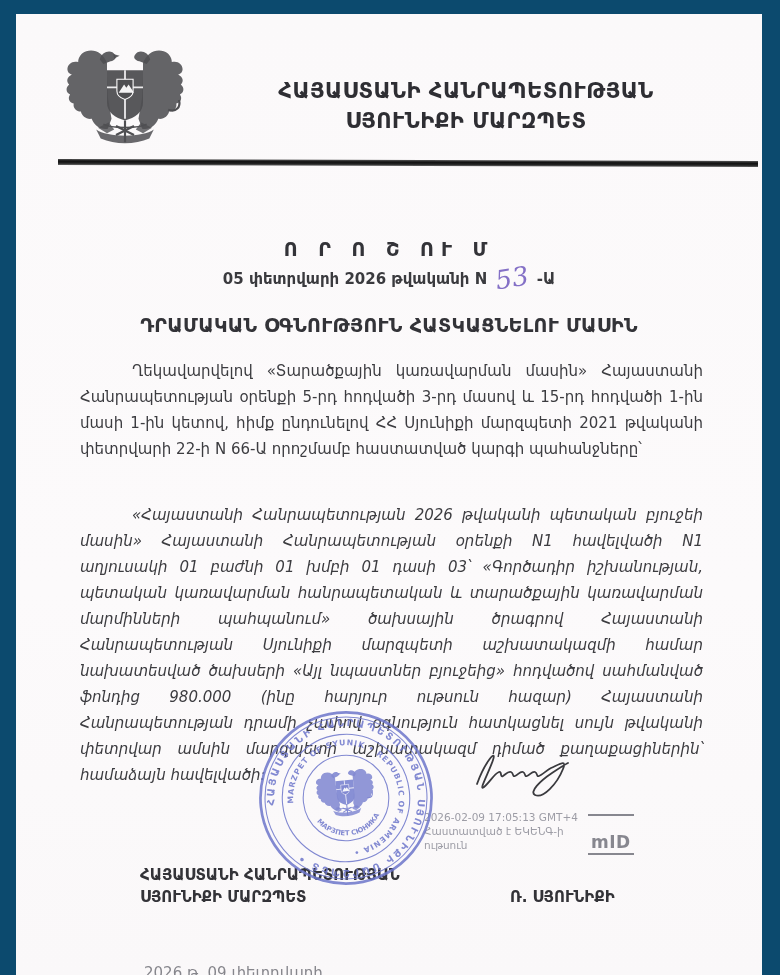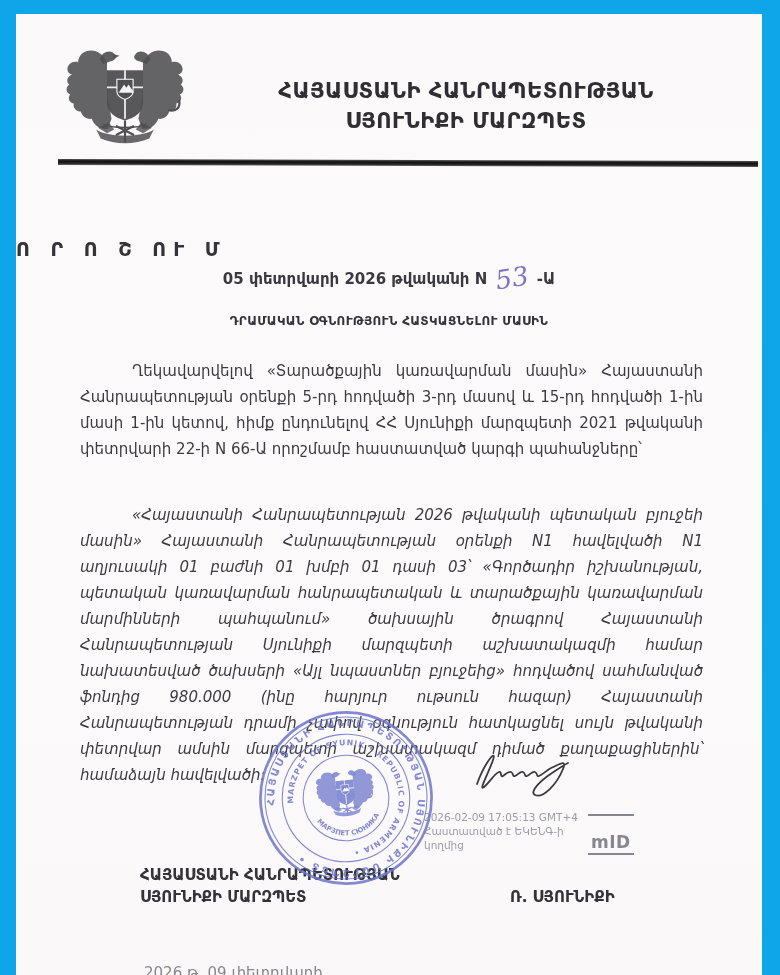--- a/index.html
+++ b/index.html
@@ -1,47 +1,47 @@
 <!DOCTYPE html>
 <html><head>
 <meta charset="utf-8">
 <style>
   * { margin:0; padding:0; box-sizing:border-box; }
   html,body { width:780px; height:975px; }
   body { font-family:"DejaVu Sans", sans-serif; background:#828282; overflow:hidden; }
 
-  .canvas { position:relative; width:780px; height:975px; background:#0ea5e9; }
+  .canvas { position:relative; width:780px; height:975px; background:#0c4a6e; }
   .page {
     position:absolute; left:16px; top:14px; width:746px; height:961px;
     background:linear-gradient(180deg,#fbf9fa 0%, #fcfafb 60%, #faf8f9 100%);
     overflow:hidden; color:#3a3a3e;
   }
 
   
   .arms-top { position:absolute; left:46px; top:28px; width:126px; height:114px; color:#4f4f52; }
   .header-title {
     position:absolute; left:170px; top:62px; width:560px; text-align:center;
     font-weight:bold; font-size:21px; line-height:30px; color:#2e2e33; letter-spacing:0.5px;
   }
   .rule { position:absolute; left:42px; top:146px; width:700px; height:6px;
     background:linear-gradient(180deg,#555 0%, #111 35%, #222 70%, #666 100%);
     transform:rotate(0.18deg); }
 
   
-  .decision-title { position:absolute; left:0; top:224px; width:100%; 
+  .decision-title { position:absolute; left:0; top:224px; width:100%; text-align:center;
     font-weight:bold; font-size:19px; letter-spacing:7px; color:#333338; }
   .date-line { position:absolute; left:0; top:256px; width:100%; text-align:center;
     font-weight:bold; font-size:15px; color:#3a3a3e; }
   .handwritten {
     display:inline-block; font-family:"DejaVu Serif", serif; font-style:italic;
     font-size:26px; color:#8470c6; transform:rotate(-9deg) translateY(3px);
     margin:0 3px; font-weight:normal; line-height:10px;
   }
   .subject { position:absolute; left:0; top:300px; width:100%; text-align:center;
-    font-weight:bold; font-size:12px; color:#333338; letter-spacing:0.3px; }
+    font-weight:bold; font-size:19px; color:#333338; letter-spacing:0.3px; }
 
   
   .para { position:absolute; left:64px; width:623px; font-size:15px; line-height:26px;
     text-align:justify; text-indent:52px; color:#3c3c40; }
   .preamble { top:344px; }
   .decide { position:absolute; left:0; top:452px; width:100%; text-align:center;
     font-weight:bold; font-size:15.5px; letter-spacing:2.5px; color:#333338; }
   .main-para { top:488px;font-style:italic; }
 
   
@@ -148,21 +148,21 @@
         <use href="#arms-sym" x="-34" y="-34" width="68" height="60"></use>
       </svg>
     </div>
 
     <svg class="signature" viewBox="0 0 112 66">
       <path d="M12 44 C20 22 32 8 28 20 C24 32 13 52 19 47 C25 42 29 34 34 32 C37 31 35 38 38 36 C41 34 43 31 46 32 C49 33 47 37 50 36 C53 35 55 31 58 32 C61 33 59 37 62 36 C65 35 67 31 70 32 C73 33 71 37 74 36 C77 35 82 30 86 28 C95 24 102 19 98 29 C92 44 78 59 70 55 C64 52 75 41 87 33 C93 29 99 25 103 23" fill="none" stroke="#3a3a3e" stroke-width="1.8" stroke-linecap="round"></path>
     </svg>
 
     <div class="esign">
       <div>2026-02-09 17:05:13 GMT+4</div>
-      <div>Հաստատված է ԵԿԵՆԳ-ի կողմից</div>
+      <div>Հաստատված է ԵԿԵՆԳ-ի ութսուն</div>
     </div>
     <div class="mid-logo">mID</div>
 
     <div class="sig-left">
       <div>ՀԱՅԱՍՏԱՆԻ ՀԱՆՐԱՊԵՏՈՒԹՅԱՆ</div>
       <div>ՍՅՈՒՆԻՔԻ ՄԱՐԶՊԵՏ</div>
     </div>
     <div class="signer">Ռ. ՍՅՈՒՆԻՔԻ</div>
 
     <div class="footer-partial">2026 թ. 09 փետրվարի</div>

